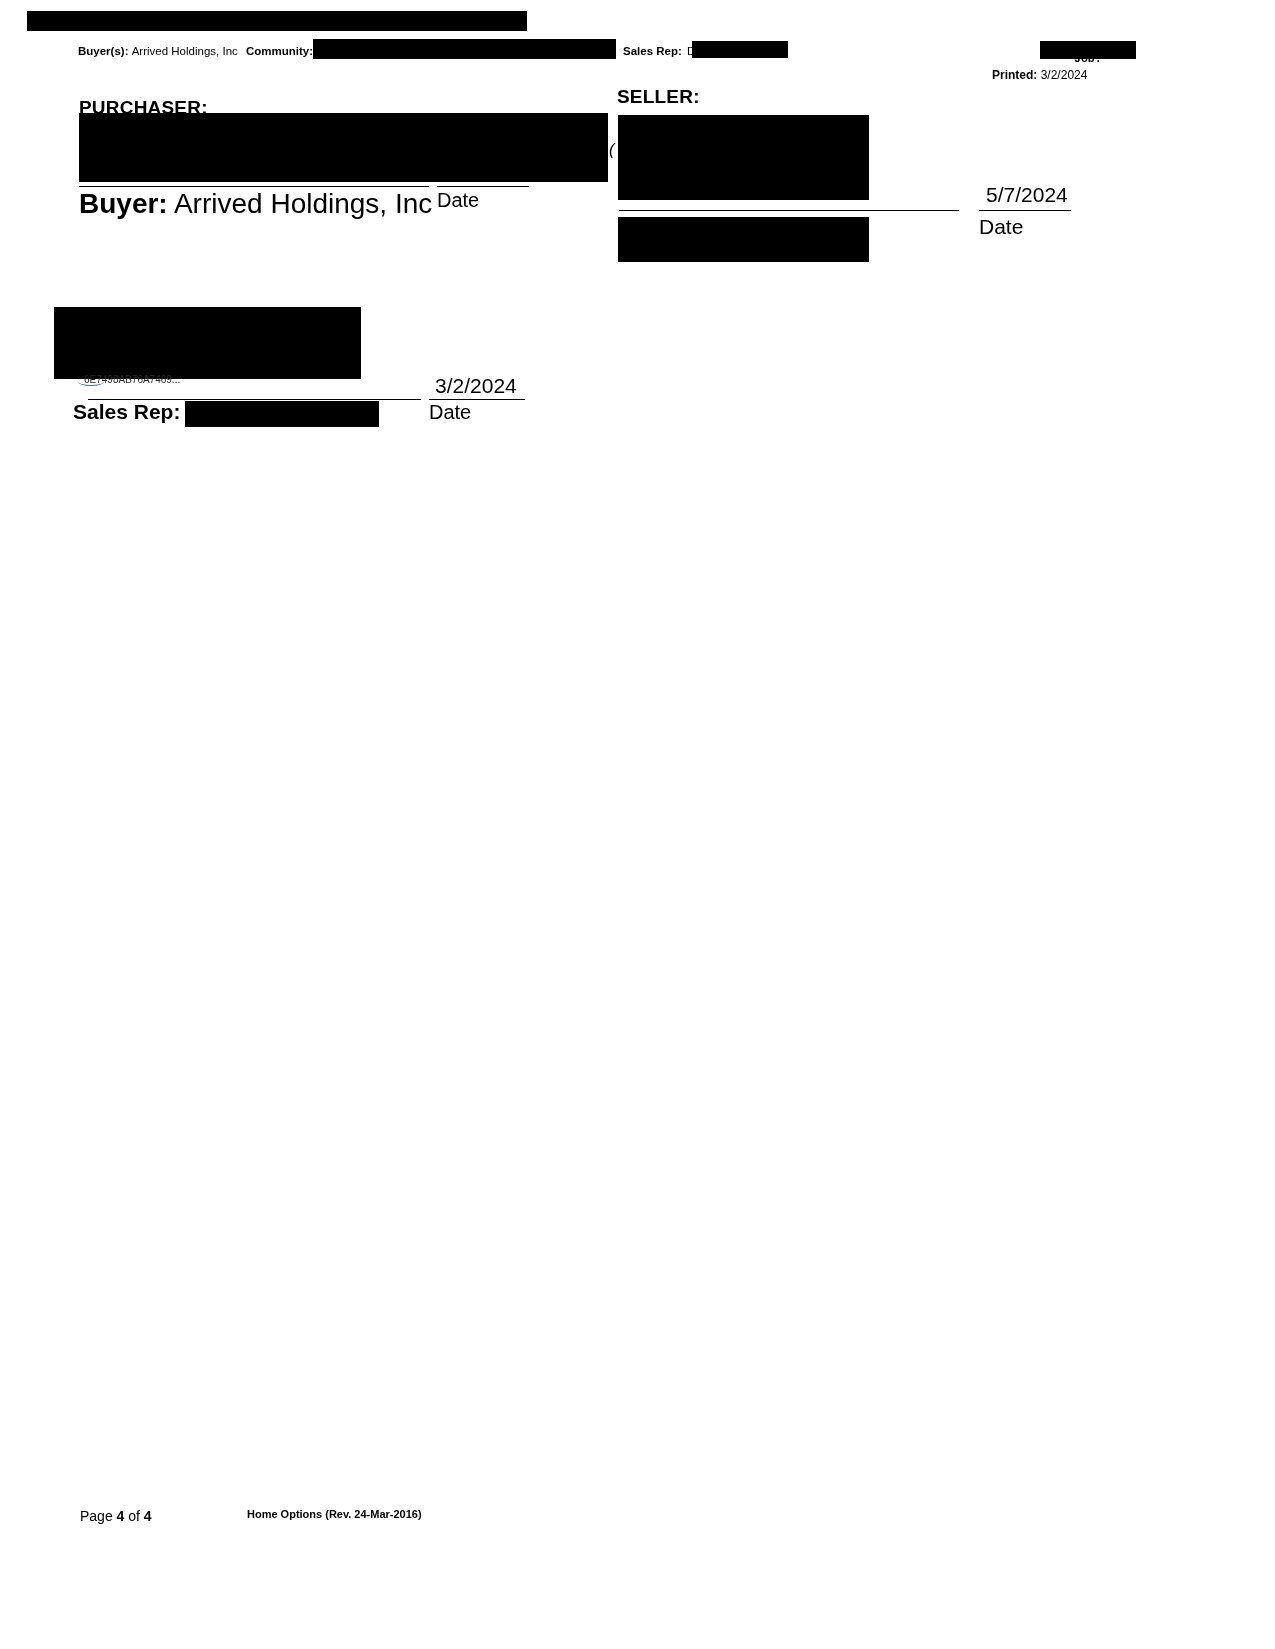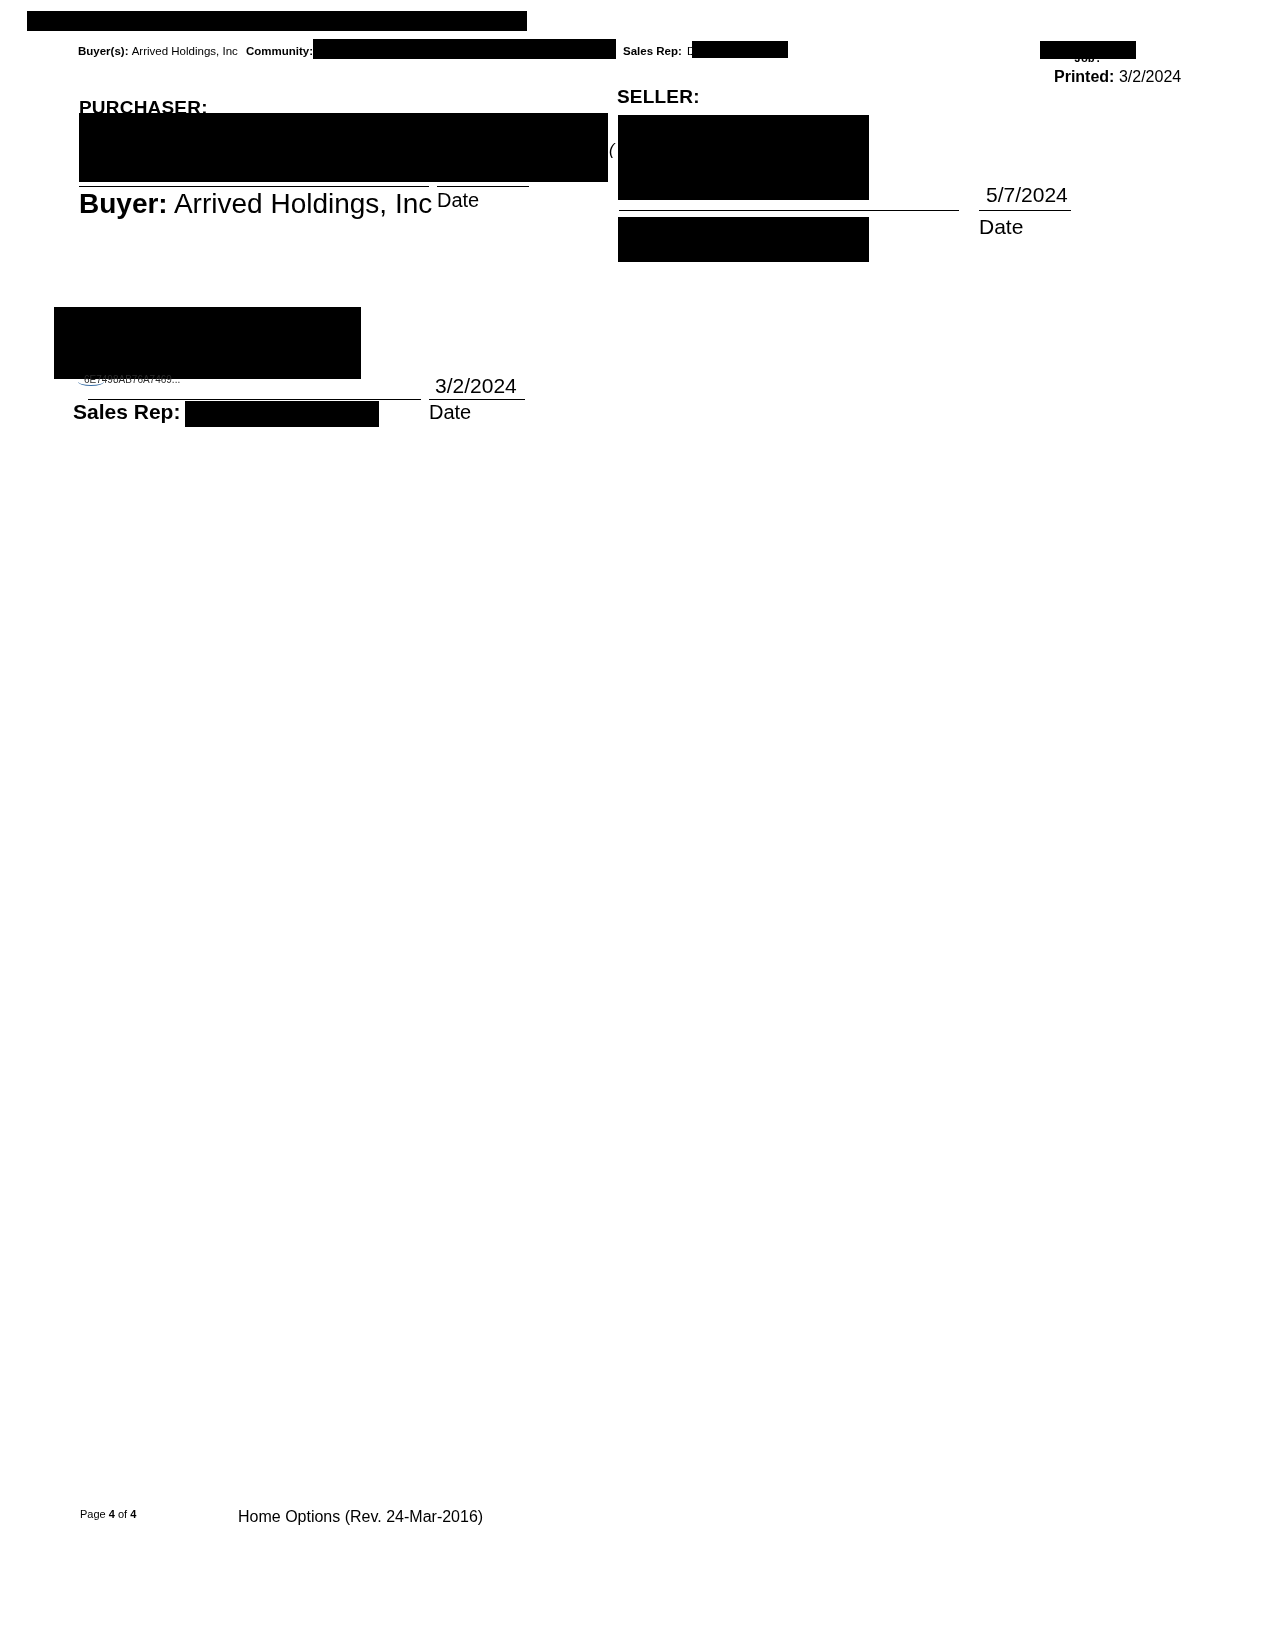--- a/index.html
+++ b/index.html
@@ -82,23 +82,23 @@
     top: 52px;
     font-size: 11.5px;
     font-weight: bold;
     font-family: Liberation Mono, monospace;
   }
   .hdr-job-red {
     left: 1040px; top: 41px; width: 96px; height: 18px;
   }
   .hdr-printed {
     position: absolute;
-    left: 1054px;
+    left: 992px;
     top: 68px;
-    font-size: 16px;
+    font-size: 12px;
     font-weight: bold;
     white-space: nowrap;
   }
   .hdr-printed .val { font-weight: normal; }
 
   
   .sec-title {
     position: absolute;
     font-size: 19px;
     font-weight: bold;
@@ -203,29 +203,30 @@
   
   .footer-rule {
     position: absolute;
     left: 78px; top: 1494px;
     width: 1073px;
     border-bottom: 0px solid transparent;
   }
   .footer-page {
     position: absolute;
     left: 80px; top: 1508px;
-    font-size: 11px;
+    font-size: 14px;
     white-space: nowrap;
   }
   .footer-page b { font-weight: bold; }
   .footer-doc {
     position: absolute;
-    left: 238px; top: 1508px;
-    font-size: 16px;
-    white-space: nowrap;
+    left: 247px; top: 1508px;
+    font-size: 11px;
+    white-space: nowrap;
+    font-weight: bold;
   }
 </style>
 </head>
 <body>
 
 <div class="page">
 
   <div class="env-id-bar redaction" style="position:absolute;"></div>
 
   <div class="hdr-row">

